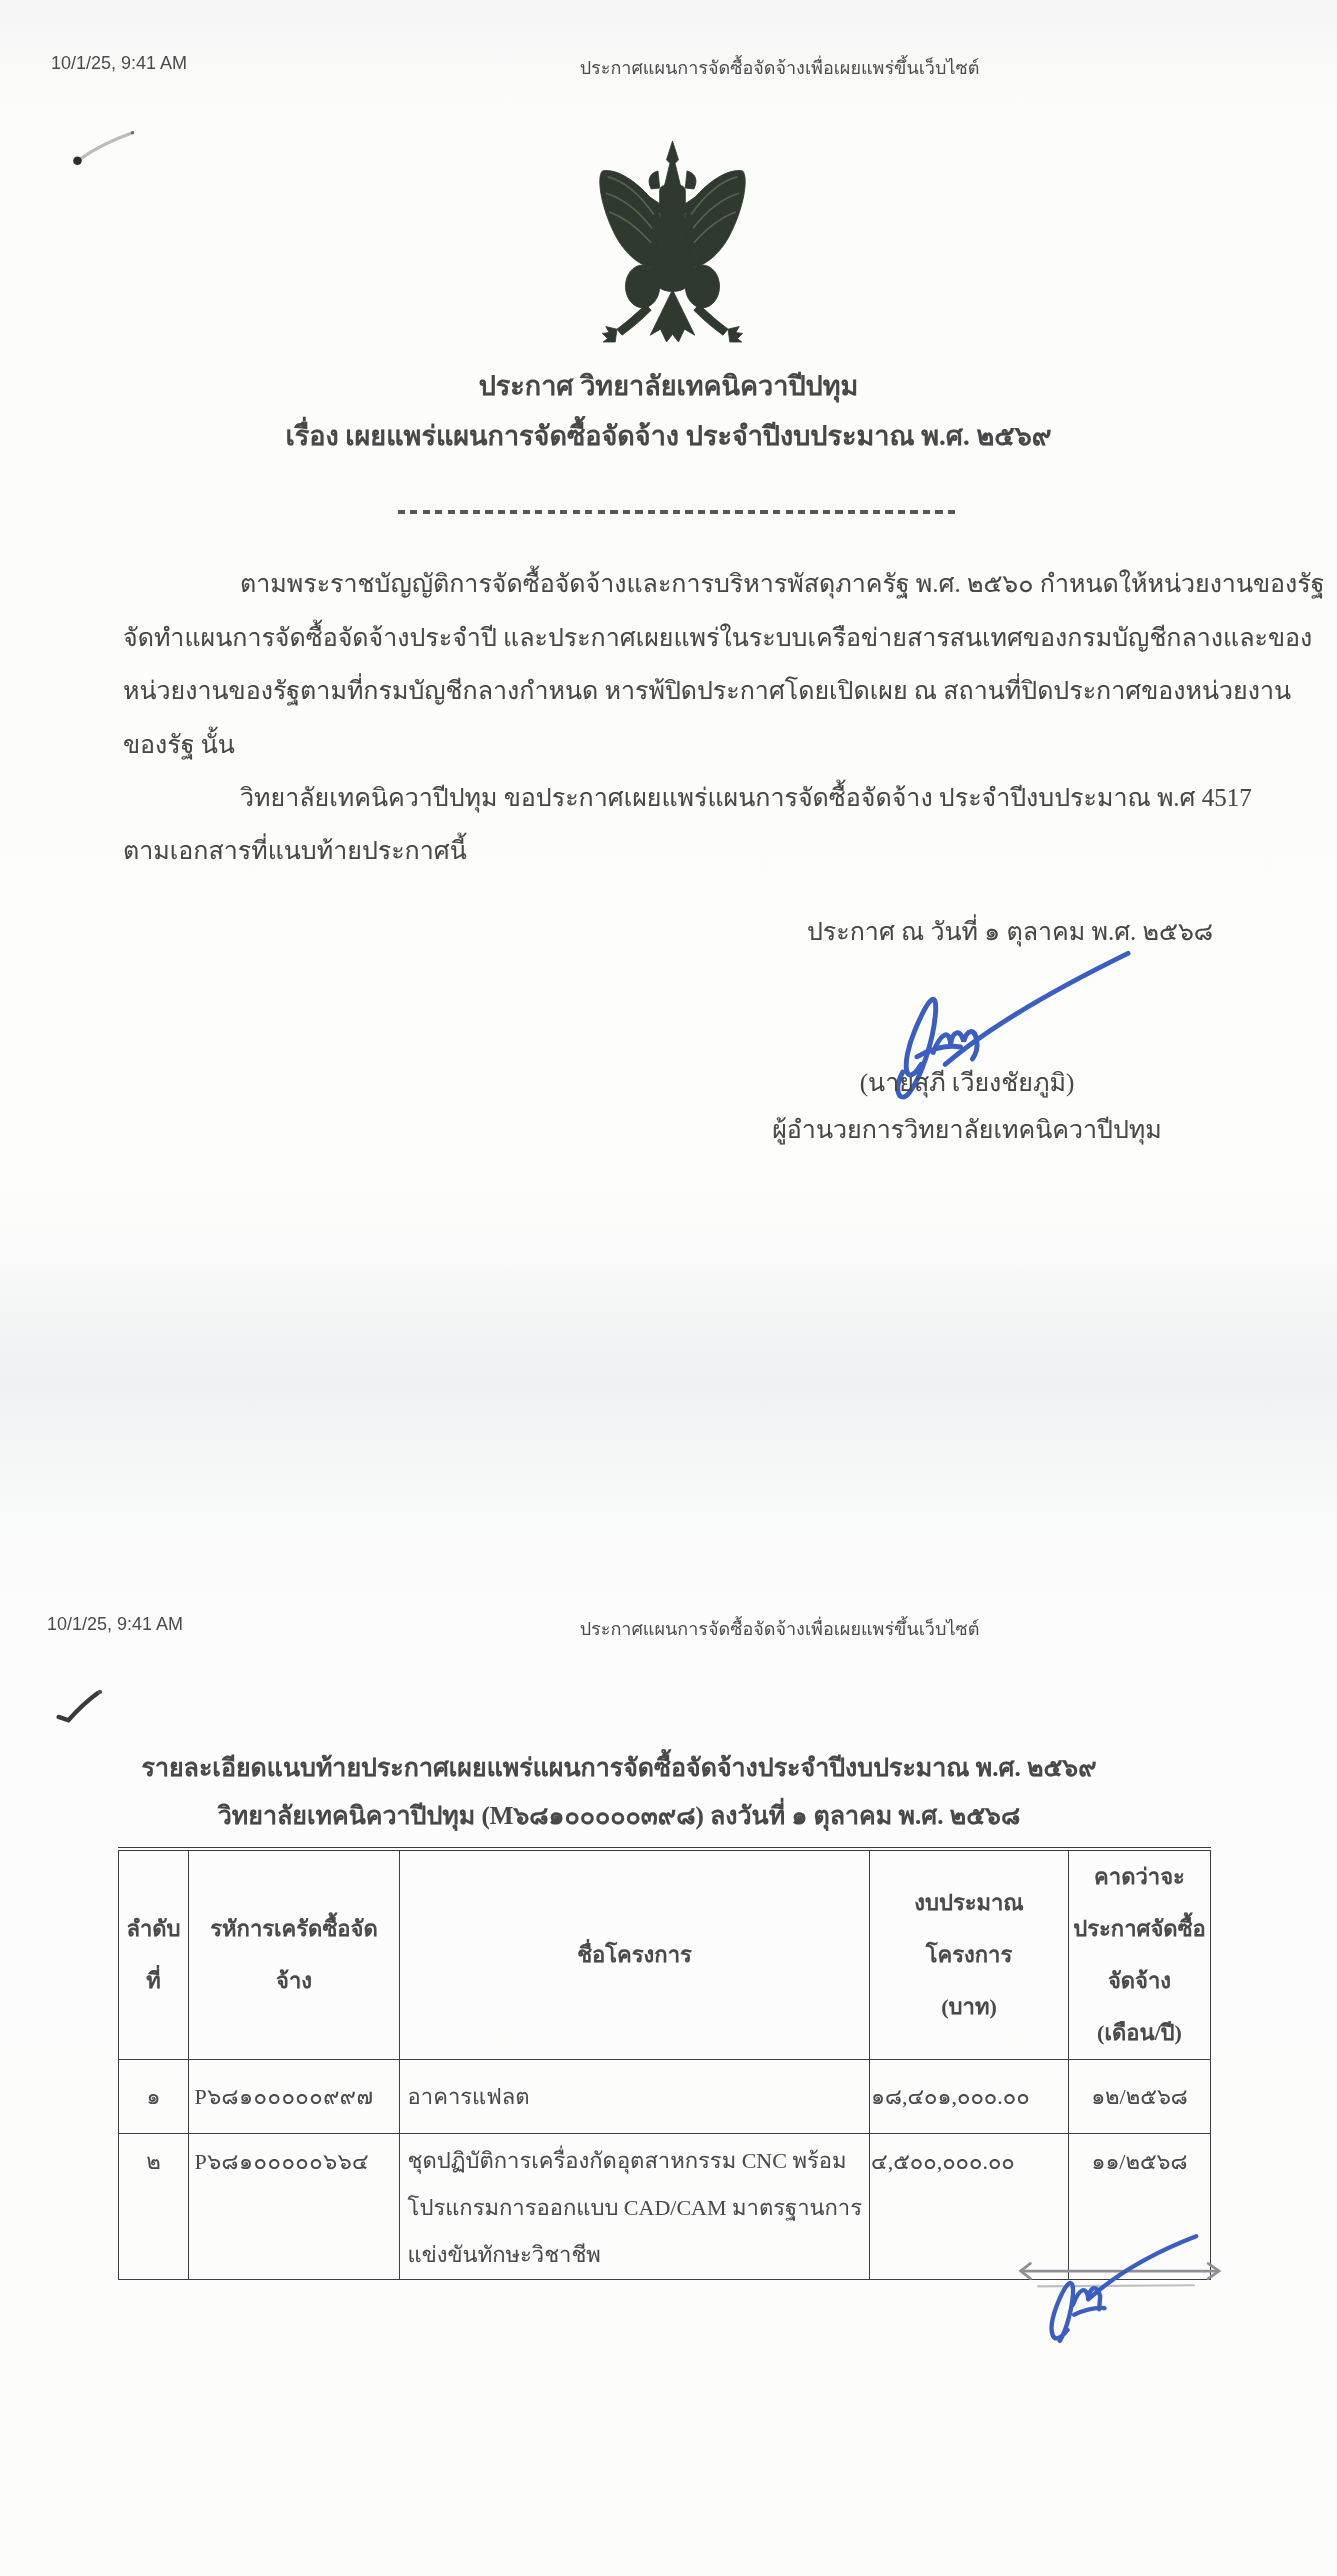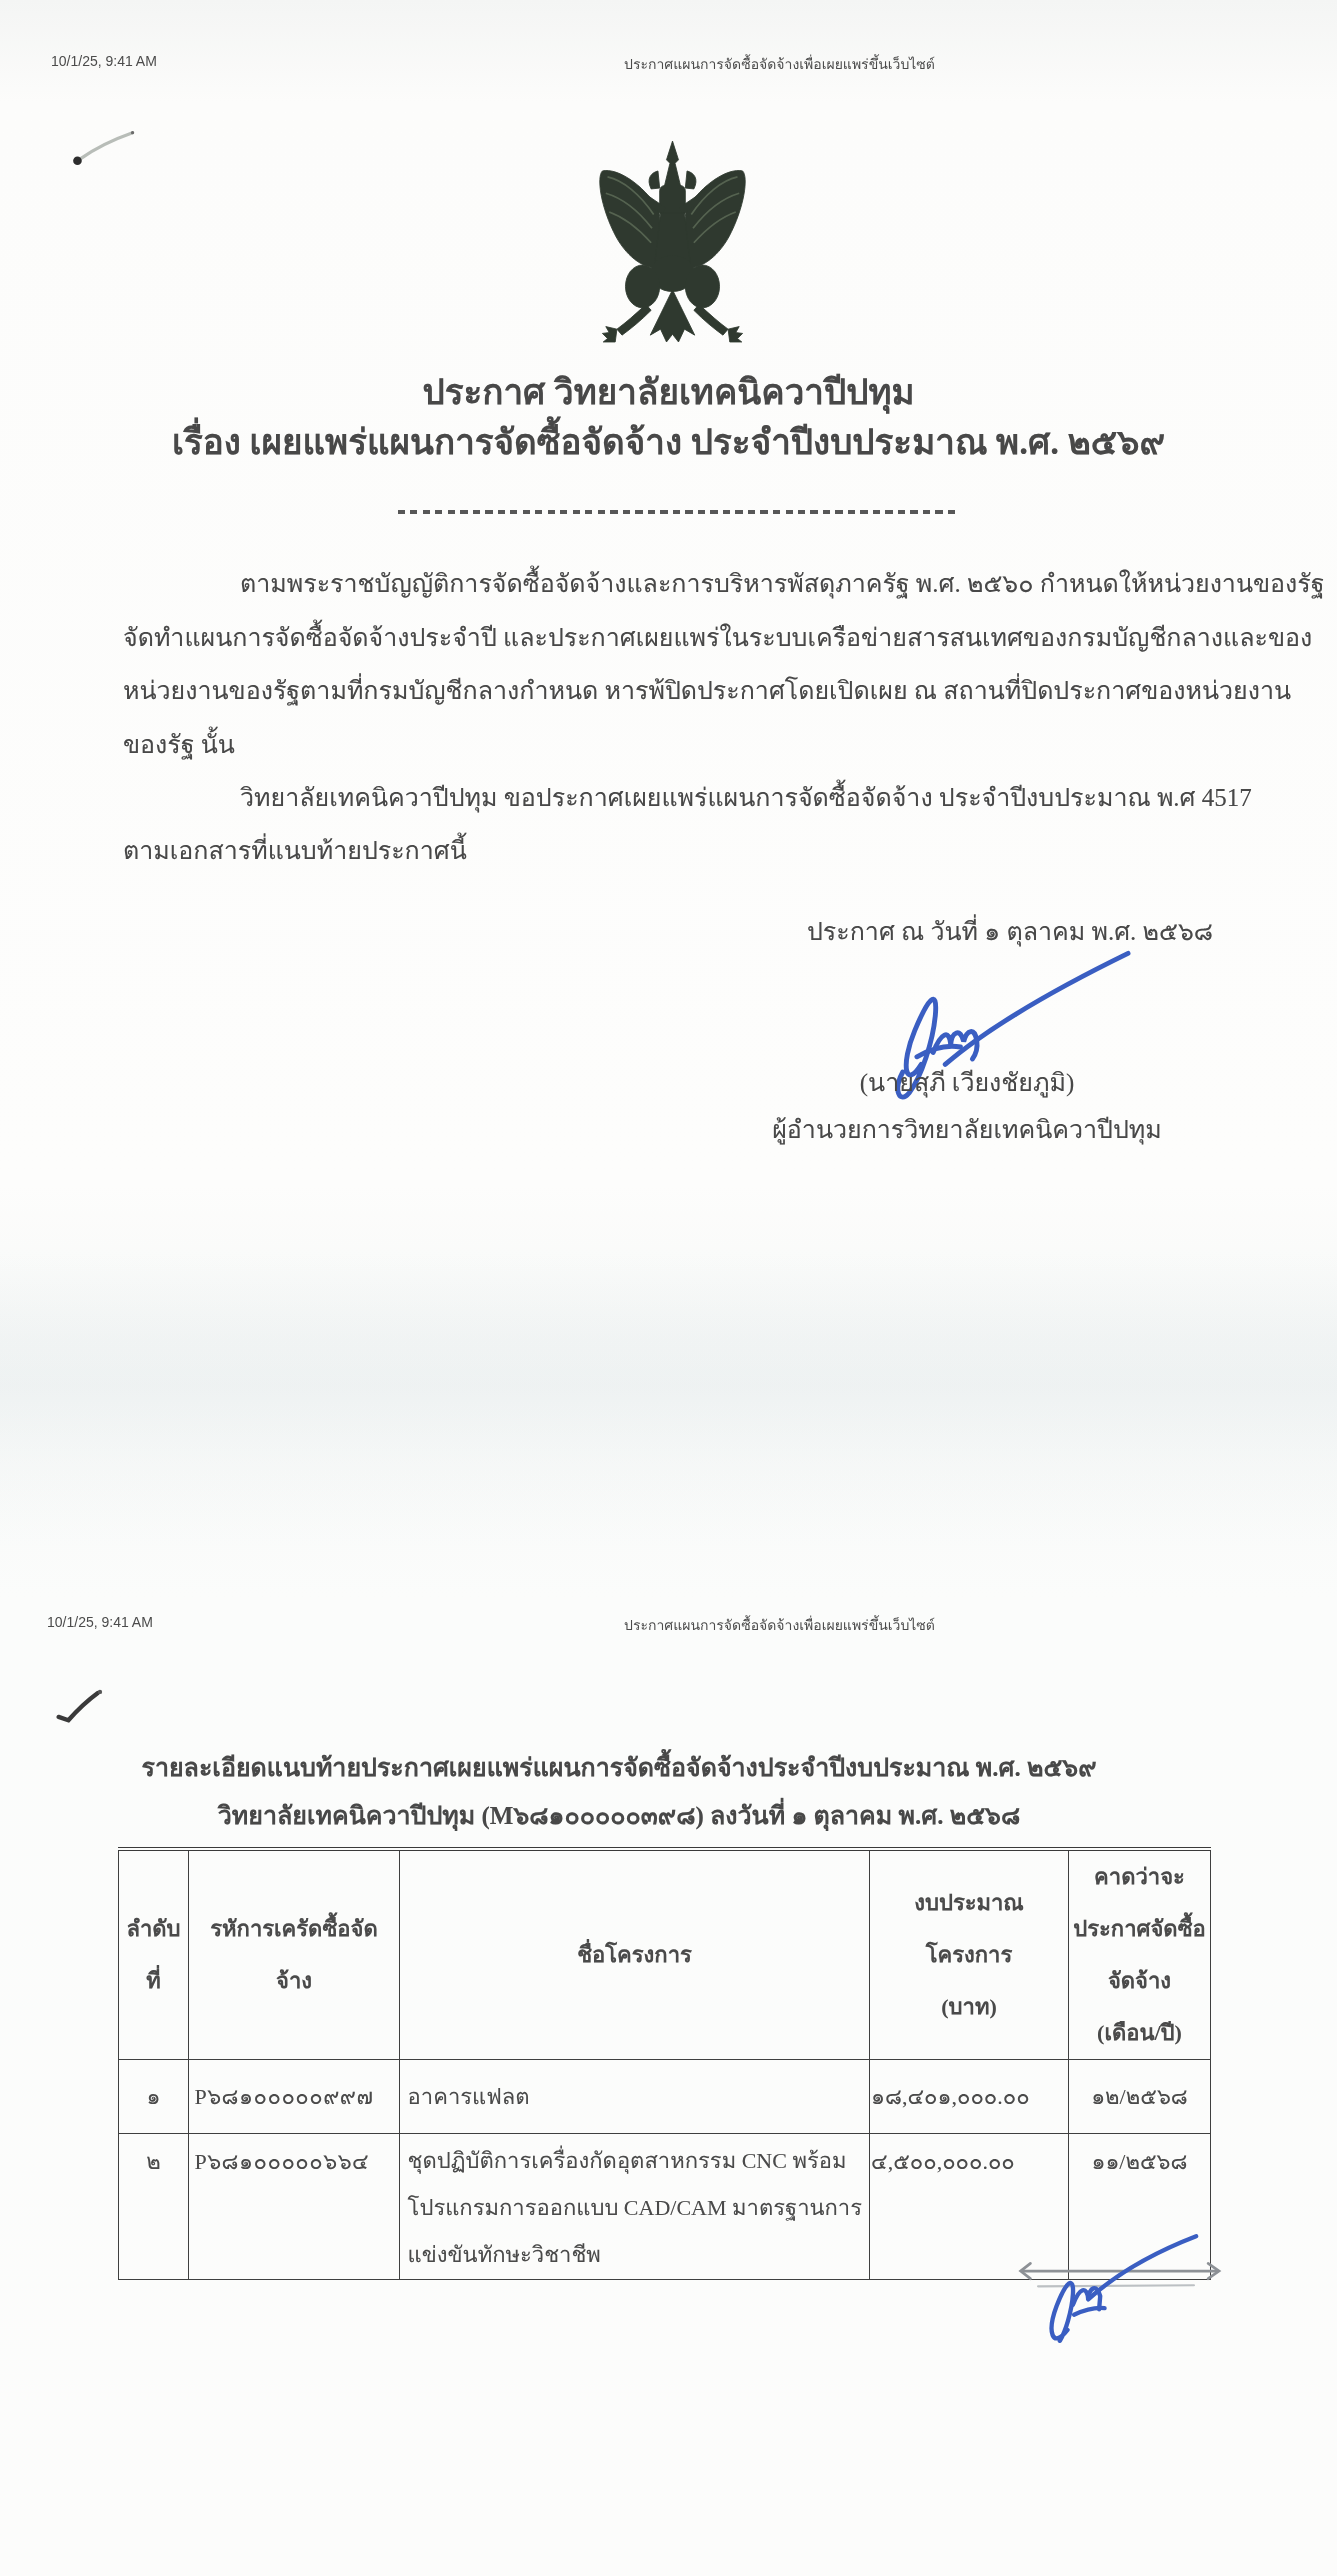--- a/index.html
+++ b/index.html
@@ -9,24 +9,24 @@
     font-family:"Liberation Serif", serif;
     position:relative;
     overflow:hidden;
   }
   .canvas{position:absolute;inset:0;
     background:
       linear-gradient(180deg,#f4f5f4 0%,#fcfcfb 4%,#fdfdfc 46%,#f6f8f7 52%,#fbfcfb 62%,#fcfcfb 100%);
   }
   .seam{position:absolute;left:0;top:1253px;width:1337px;height:294px;
     background:linear-gradient(180deg,rgba(218,226,229,0) 0%,rgba(218,226,229,0.30) 45%,rgba(218,226,229,0.10) 72%,rgba(218,226,229,0) 100%);}
-  .ph{position:absolute;font-family:"Liberation Sans",sans-serif;font-size:14px;color:#4b4b4b;white-space:nowrap;}
+  .ph{position:absolute;font-family:"Liberation Sans",sans-serif;font-size:18px;color:#4b4b4b;white-space:nowrap;}
   .ph-center{width:425px;text-align:center;white-space:nowrap;}
   .doc{color:#484848;text-shadow:0 0 0.5px rgba(60,60,60,0.25);}
-  .title-line{position:absolute;left:0;width:1337px;text-align:center;font-size:35px;font-weight:bold;white-space:nowrap;}
+  .title-line{position:absolute;left:0;width:1337px;text-align:center;font-size:27px;font-weight:bold;white-space:nowrap;}
   .dashed{position:absolute;left:398px;top:510px;width:557px;height:3.8px;
     background:repeating-linear-gradient(90deg,#575757 0 7px,transparent 7px 12.5px);}
   .line{position:absolute;font-size:25px;white-space:nowrap;}
   .sigblock{position:absolute;left:749px;width:436px;text-align:center;font-size:25px;white-space:nowrap;}
   .att-title{position:absolute;left:0;width:1238px;text-align:center;font-size:25px;font-weight:bold;white-space:nowrap;}
   .plan-table{position:absolute;left:118px;top:1847px;width:1092px;
     border-collapse:collapse;table-layout:fixed;
     font-size:22px;color:#4a4a4a;text-shadow:0 0 0.5px rgba(60,60,60,0.2);}
   .plan-table th,.plan-table td{border:1.6px solid #3f3f3f;overflow:visible;}
   .plan-table thead th{

